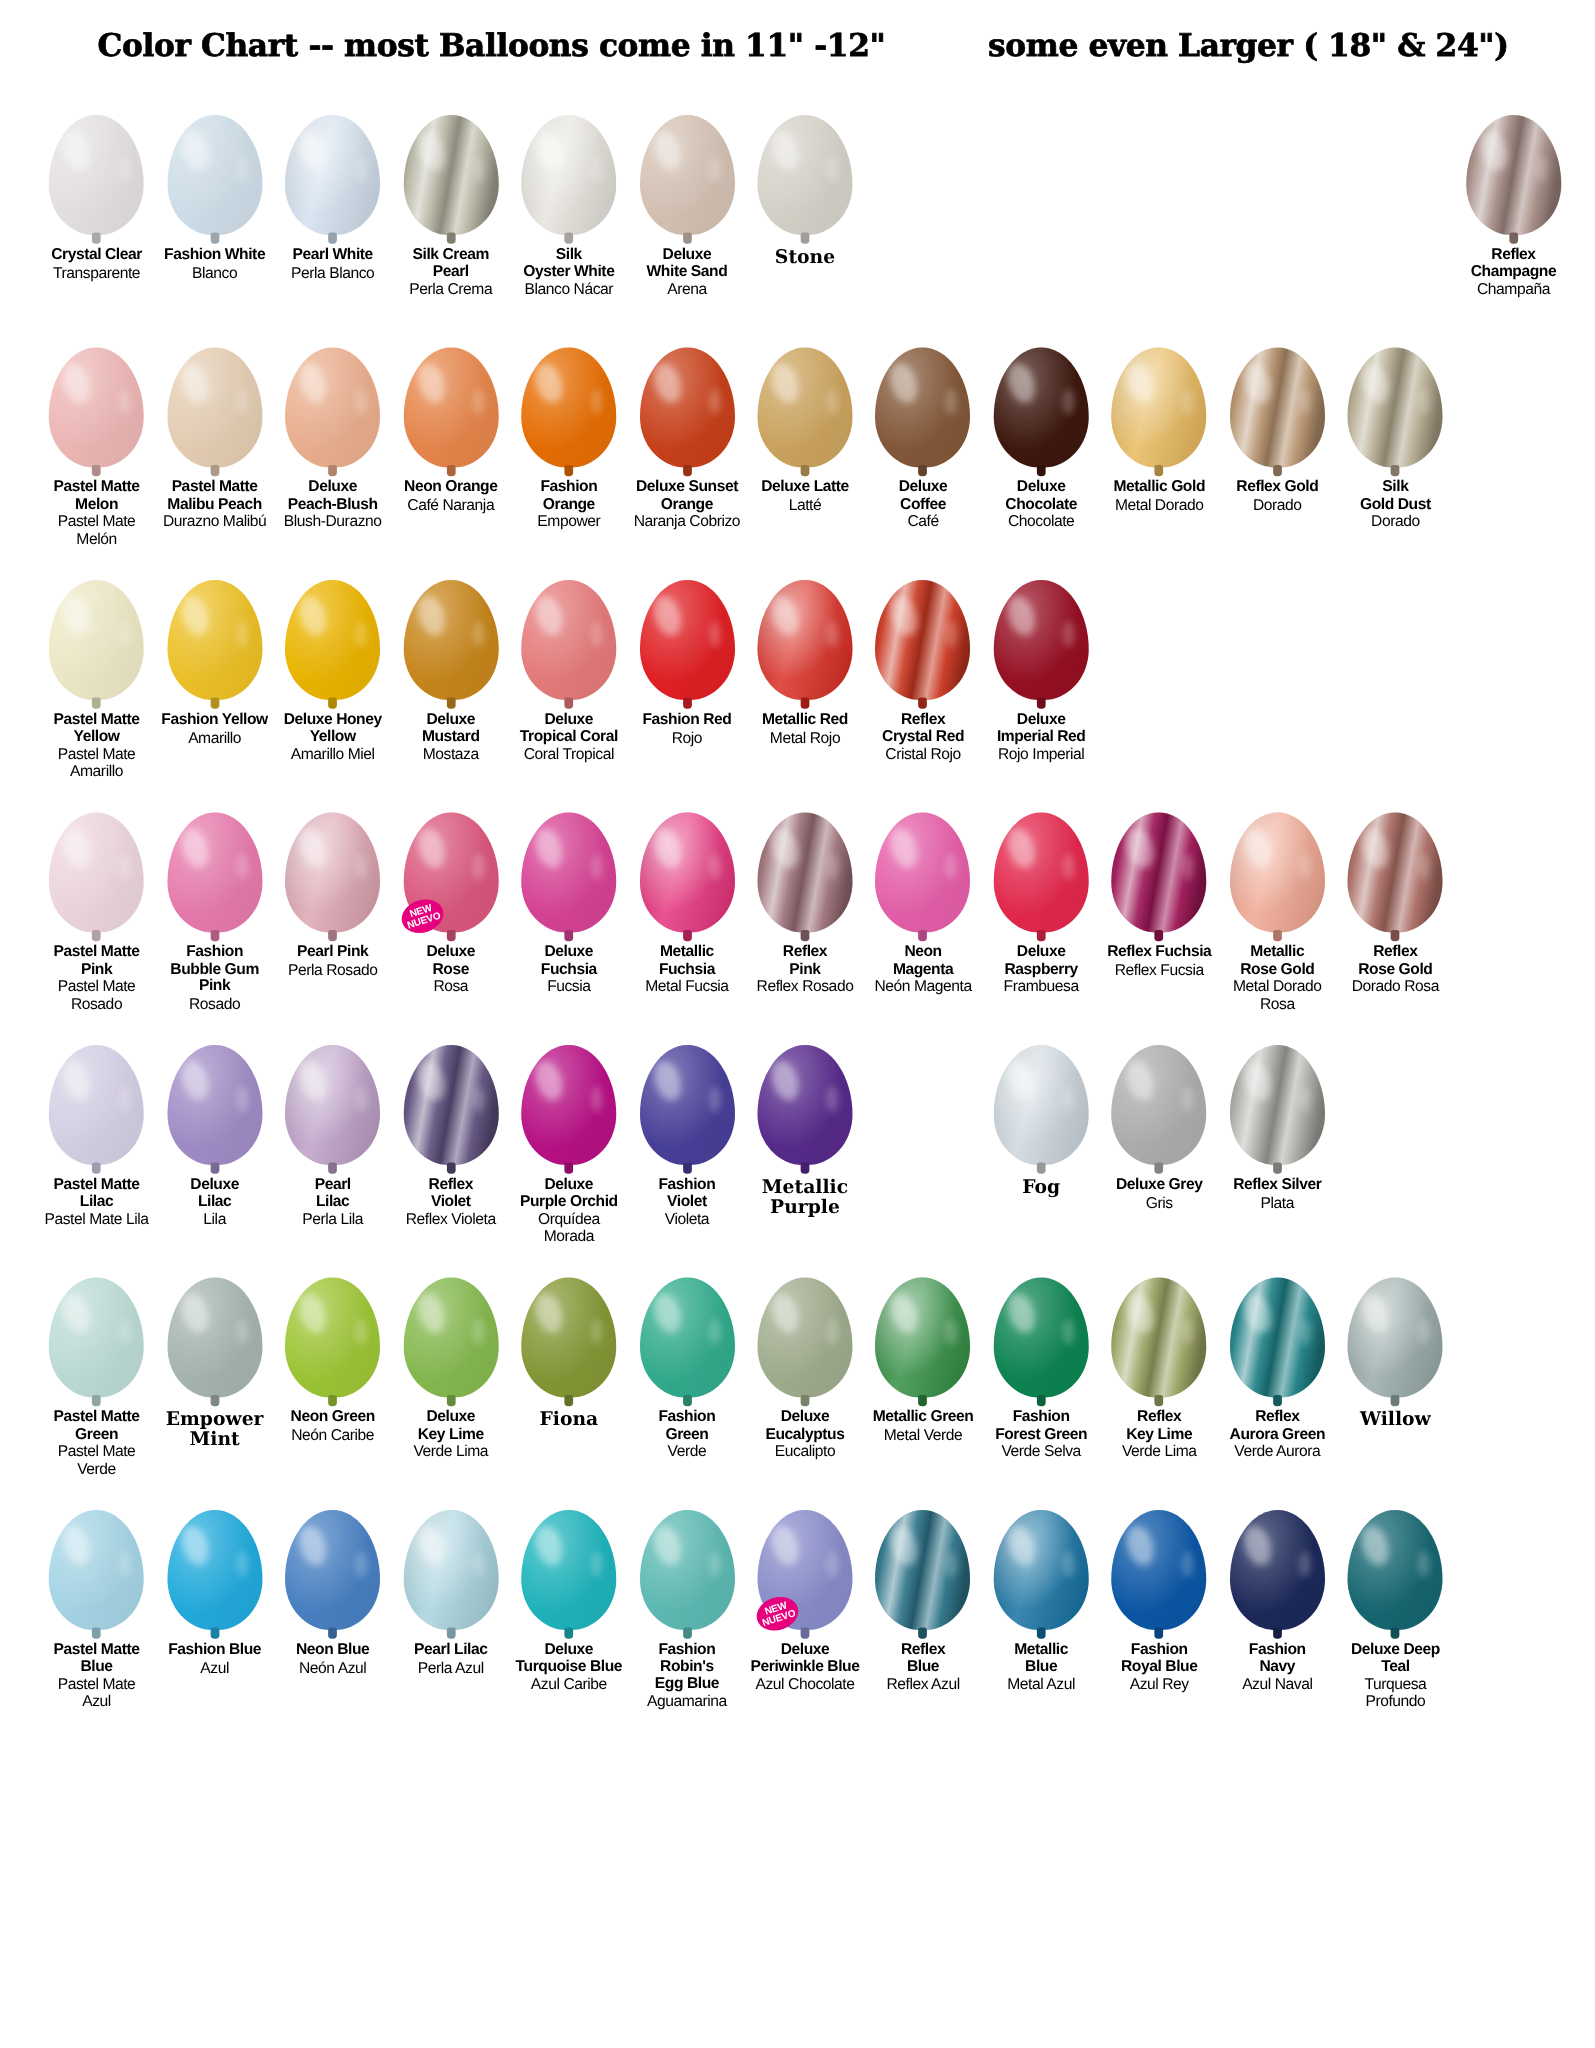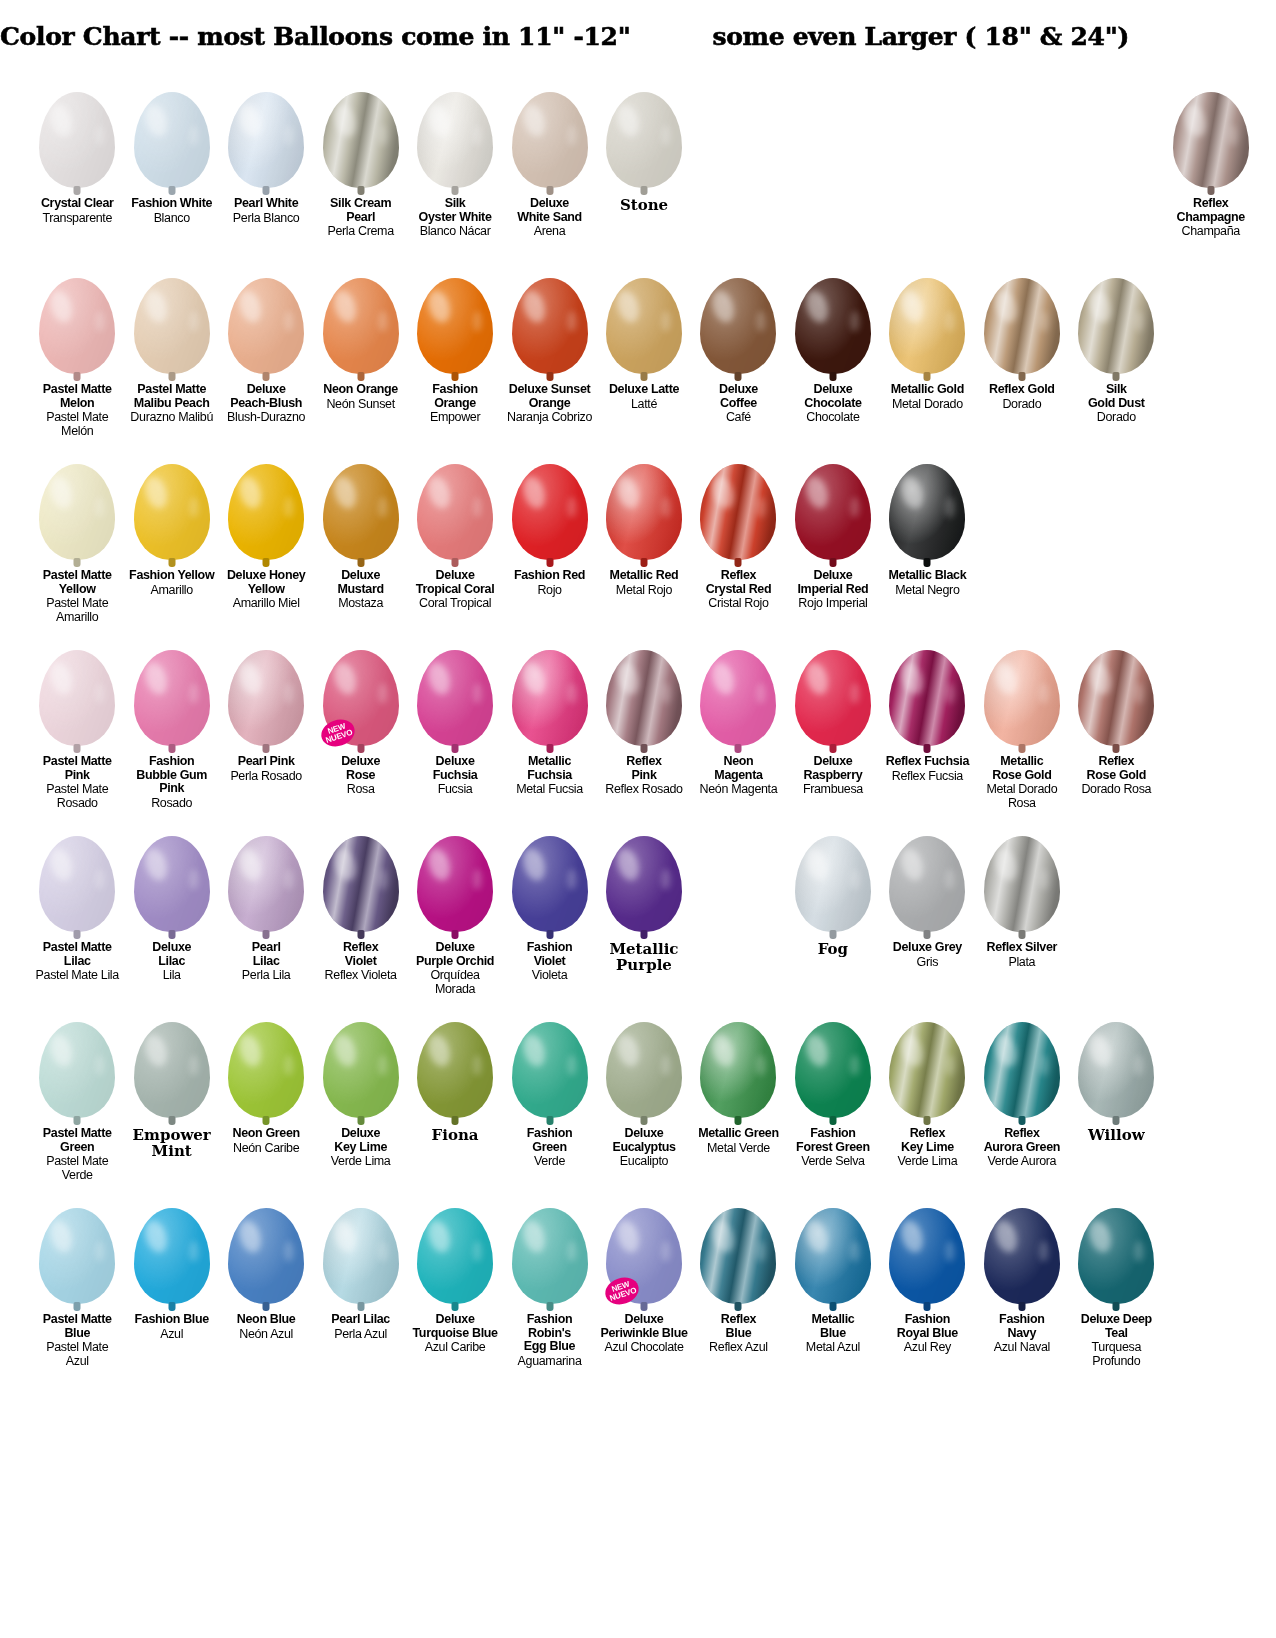--- a/index.html
+++ b/index.html
@@ -16,20 +16,21 @@
 
   
   .header {
     position: relative;
     height: 72px;
     padding-top: 22px;
   }
   .header-inner {
     display: flex;
     align-items: baseline;
+    padding-left: 78px;
   }
   .title-main, .title-sub {
     font-family: "DejaVu Serif", serif;
     font-weight: bold;
     font-size: 25px;
     letter-spacing: -0.3px;
     white-space: nowrap;
     -webkit-text-stroke: 0.6px #000;
   }
   .title-sub { margin-left: 82px; }
@@ -333,21 +334,21 @@
       </div>
       <div class="cell">
         <div class="balloon-wrap">
           <div class="balloon matte" style="background: rgb(240, 140, 79);">
             <div class="sheen"></div>
             <div class="gloss"></div>
             <div class="gloss2"></div>
           </div>
         </div>
         <div class="label-en">Neon Orange</div>
-        <div class="label-es">Neón Sunset</div>
+        <div class="label-es">Café Naranja</div>
       </div>
       <div class="cell">
         <div class="balloon-wrap">
           <div class="balloon matte" style="background: rgb(240, 115, 5);">
             <div class="sheen"></div>
             <div class="gloss"></div>
             <div class="gloss2"></div>
           </div>
         </div>
         <div class="label-en">Fashion
@@ -536,31 +537,20 @@
         <div class="balloon-wrap">
           <div class="balloon matte" style="background: rgb(157, 17, 38);">
             <div class="sheen"></div>
             <div class="gloss"></div>
             <div class="gloss2"></div>
           </div>
         </div>
         <div class="label-en">Deluxe
 Imperial Red</div>
         <div class="label-es">Rojo Imperial</div>
-      </div>
-      <div class="cell">
-        <div class="balloon-wrap">
-          <div class="balloon pearl" style="background: rgb(17, 19, 20);">
-            <div class="sheen"></div>
-            <div class="gloss"></div>
-            <div class="gloss2"></div>
-          </div>
-        </div>
-        <div class="label-en">Metallic Black</div>
-        <div class="label-es">Metal Negro</div>
       </div>
       <div class="cell empty"></div>
     </div>
     <div class="row">
       <div class="cell">
         <div class="balloon-wrap">
           <div class="balloon matte" style="background: rgb(247, 223, 230);">
             <div class="sheen"></div>
             <div class="gloss"></div>
             <div class="gloss2"></div>

